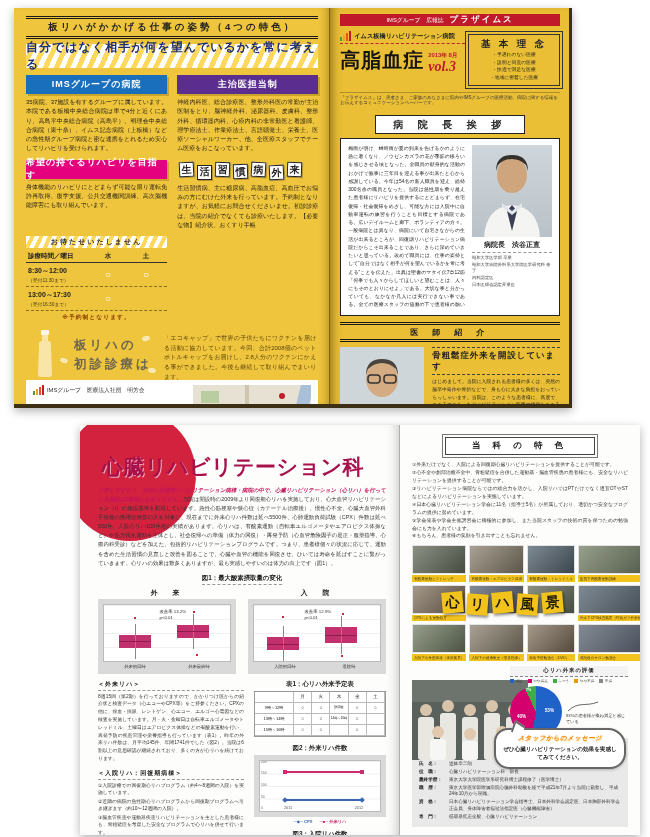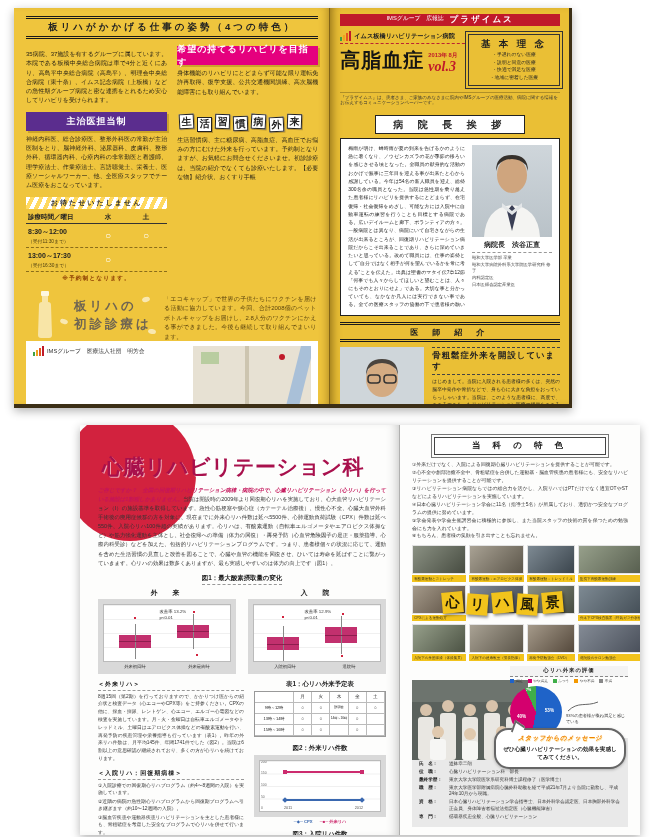--- a/index.html
+++ b/index.html
@@ -61,21 +61,21 @@
   .bars i:nth-child(3){height:8px;background:#e4571f}.bars i:nth-child(4){height:10px;background:#c01a2a}
   .map { position:relative; width:118px; height:72px; background:#e7e1d3; overflow:hidden; flex:0 0 auto; }
   .road-v { position:absolute; top:0; bottom:0; width:4px; background:#cdc5b0; }
   .river { position:absolute; right:6px; top:-4px; bottom:-4px; width:13px; background:#a9c0d8; transform:skewX(-14deg); }
   .park { position:absolute; left:8px; top:6px; width:18px; height:12px; background:#b9cda0; }
   .station { position:absolute; right:26px; top:8px; width:6px; height:6px; border-radius:50%; background:#c01a2a; }
 
   
   .tr { width:240px; background:#eabf35; padding:6px 9px 6px 10px;
         box-shadow:inset 8px 0 10px -6px rgba(70,45,0,.55); display:flex; flex-direction:column; }
-  .redbar { height:13px; background:#c01a2a; color:#fff; display:flex; align-items:flex-start; justify-content:center; gap:6px; }
+  .redbar { height:13px; background:#c01a2a; color:#fff; display:flex; align-items:center; justify-content:center; gap:6px; }
   .redbar span { font-size:5.8px; } .redbar strong { font-size:8.5px; letter-spacing:2px; }
   .masthead { position:relative; margin-top:5px; min-height:58px; }
   .mh-hospital { display:flex; align-items:flex-end; gap:3px; font-size:6.2px; font-weight:bold; color:#222;
         border-bottom:1px dashed #b23; padding-bottom:2px; width:130px; }
   .mh-titlerow { display:flex; align-items:flex-end; gap:4px; margin-top:3px; }
   .mh-titlerow h1 { font-family:"Liberation Serif",serif; font-weight:900; font-size:20px; letter-spacing:1px; color:#141414; }
   .mh-vol { display:flex; flex-direction:column; align-items:flex-start; line-height:1.1; }
   .mh-date { font-size:5.8px; color:#c01a2a; font-weight:bold; }
   .mh-volnum { font-family:"Liberation Serif",serif; font-style:italic; font-weight:bold; font-size:14px; color:#c01a2a; }
   .principles { position:absolute; right:0; top:3px; width:92px; border:1px solid #333;
@@ -142,21 +142,21 @@
   .ln.pk { top:20%; background:#cc2b6e; } .ln.bl2 { top:76%; background:#3a68b0; }
   .ln::before,.ln::after { content:''; position:absolute; width:4px; height:4px; top:-1px; background:inherit; }
   .ln::before{left:-1px} .ln::after{right:-1px}
   .ln.bl2::before,.ln.bl2::after{ transform:rotate(45deg); }
   .xlab { position:absolute; bottom:1px; font-size:3.8px; color:#555; }
   .legend { display:flex; justify-content:center; gap:7px; margin-top:2px; font-size:4.2px; font-weight:bold; }
   .lg-b { color:#3a68b0; } .lg-p { color:#cc2b6e; }
 
   
   .br { width:240px; padding:10px 12px 8px; background:#fdfdfc; display:flex; flex-direction:column; }
-  .feat-hdr { width:172px; margin:2px auto 6px; border:1px solid #444; box-shadow:0 0 0 2px #fdfdfc,0 0 0 3px #777;
+  .feat-hdr { width:150px; margin:2px auto 6px; border:1px solid #444; box-shadow:0 0 0 2px #fdfdfc,0 0 0 3px #777;
         background:#fff; text-align:center; font-family:"Liberation Serif",serif; font-size:8.5px;
         letter-spacing:5px; font-weight:bold; padding:2px 0; }
   .flist p { font-size:4.9px; line-height:1.62; text-align:justify; color:#333; }
   .pgrid { margin-top:5px; display:grid; grid-template-columns:repeat(4,1fr); gap:3px; position:relative; }
   .ph .img { height:29px; border:1px solid #e2e2e2; }
   .ph .capb { margin-top:1px; height:6.5px; background:#f2c31c; font-size:3.6px; color:#3a3314;
         display:flex; align-items:center; padding:0 2px; overflow:hidden; white-space:nowrap; }
   .g1{background:linear-gradient(135deg,#8b9183,#474c41)}.g2{background:linear-gradient(135deg,#a9a294,#5c564a)}
   .g3{background:linear-gradient(135deg,#7e8a93,#3b454d)}.g4{background:linear-gradient(135deg,#97a08b,#4c5344)}
   .g5{background:linear-gradient(135deg,#a59a8a,#55493c)}.g6{background:linear-gradient(135deg,#848b95,#3f4550)}
@@ -203,32 +203,34 @@
   
   .bottle-wrap { position:absolute; left:6px; top:2px; }
 </style>
 </head>
 <body>
 
 <div class="spread top">
 
   <section class="page tl">
     <div class="tl-header serif">板リハがかかげる仕事の姿勢（4つの特色）</div>
+    <div class="tl-slogan">自分ではなく相手が何を望んでいるかを常に考える</div>
 
     <div class="feat-grid">
       <div>
+        <div class="ribbon c-blue">IMSグループの病院</div>
         <p class="ftxt">35病院、37施設を有するグループに属しています。本院である板橋中央総合病院は車で4分と近くにあり、高島平中央総合病院（高島平）、明理会中央総合病院（東十条）、イムス記念病院（上板橋）などの急性期グループ病院と密な連携をとれるため安心してリハビリを受けられます。</p>
+      </div>
+      <div>
+        <div class="ribbon c-purple">主治医担当制</div>
+        <p class="ftxt">神経内科医、総合診療医、整形外科医の常勤が主治医制をとり、脳神経外科、泌尿器科、皮膚科、整形外科、循環器内科、心療内科の非常勤医と看護師、理学療法士、作業療法士、言語聴覚士、栄養士、医療ソーシャルワーカー、他、全医療スタッフでチーム医療をおこなっています。</p>
       </div>
       <div>
         <div class="ribbon c-pink">希望の持てるリハビリを目指す</div>
         <p class="ftxt">身体機能のリハビリにとどまらず可能な限り運転免許再取得、復学支援、公共交通機関訓練、高次脳機能障害にも取り組んでいます。</p>
-      </div>
-      <div>
-        <div class="ribbon c-purple">主治医担当制</div>
-        <p class="ftxt">神経内科医、総合診療医、整形外科医の常勤が主治医制をとり、脳神経外科、泌尿器科、皮膚科、整形外科、循環器内科、心療内科の非常勤医と看護師、理学療法士、作業療法士、言語聴覚士、栄養士、医療ソーシャルワーカー、他、全医療スタッフでチーム医療をおこなっています。</p>
       </div>
       <div>
         <div class="tiles">
           <span class="tile serif">生</span>
           <span class="tile serif">活</span>
           <span class="tile serif">習</span>
           <span class="tile serif">慣</span>
           <span class="tile serif">病</span>
           <span class="tile serif">外</span>
           <span class="tile serif">来</span>

